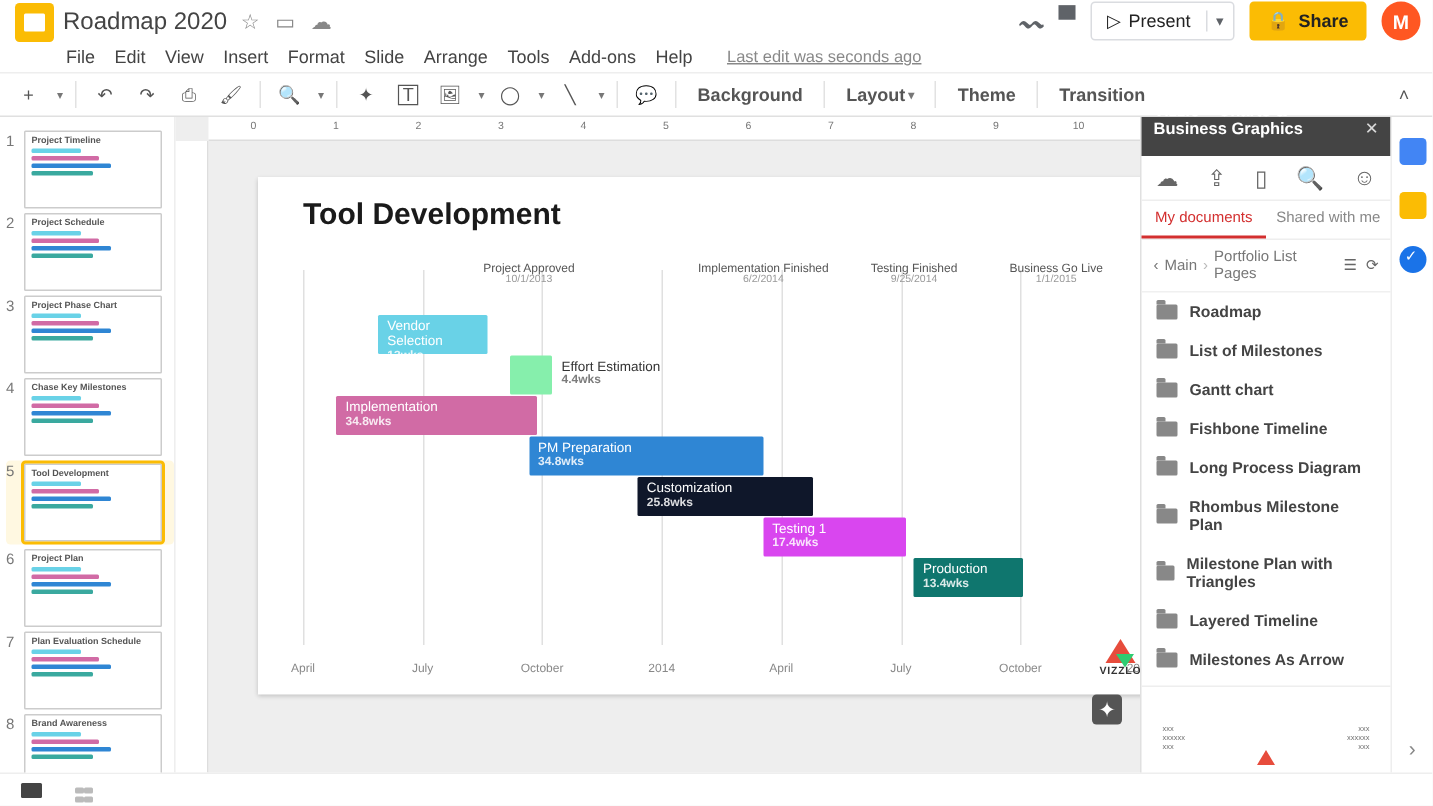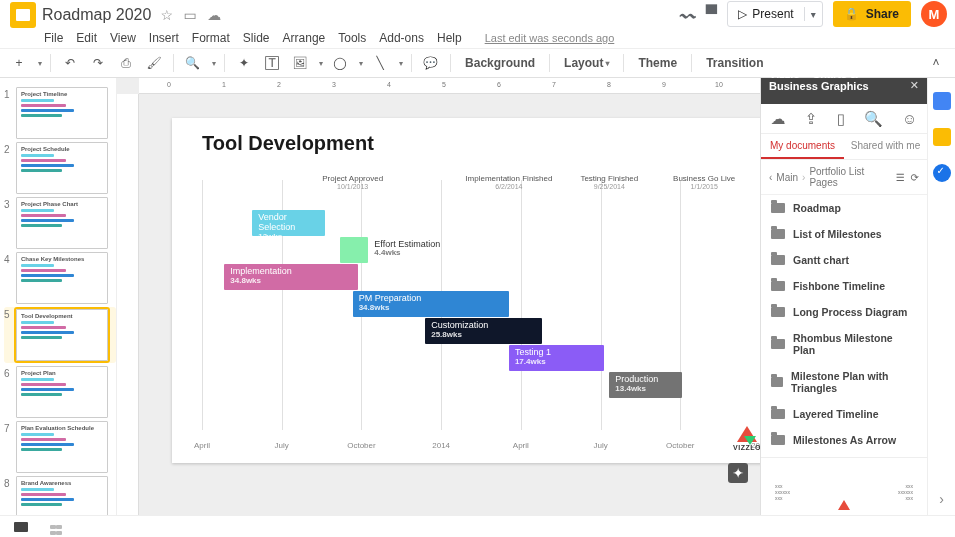--- a/index.html
+++ b/index.html
@@ -334,25 +334,25 @@
             <div class="b-sub">34.8wks</div>
           </div>
           <div class="bar" style="background: rgb(47, 134, 212); left: 27%; width: 28%; top: 111px;">
             <div>PM Preparation</div>
             <div class="b-sub">34.8wks</div>
           </div>
           <div class="bar" style="background: #0f172a; left: 40%; width: 21%; top: 138px;">
             <div>Customization</div>
             <div class="b-sub">25.8wks</div>
           </div>
-          <div class="bar" style="background: #8b5cf6; left: 55%; width: 17%; top: 165px;">
+          <div class="bar" style="background: #d946ef; left: 55%; width: 17%; top: 165px;">
             <div>Testing 1</div>
             <div class="b-sub">17.4wks</div>
           </div>
-          <div class="bar" style="background: #737373; left: 73%; width: 13%; top: 192px;">
+          <div class="bar" style="background: #0f766e; left: 73%; width: 13%; top: 192px;">
             <div>Production</div>
             <div class="b-sub">13.4wks</div>
           </div>
         </div>
       <div class="vizzlo-logo">
         <div class="vtri"></div>
         <div class="vtxt">VIZZLO</div>
       </div>
     </div>
     <div class="add-box">✦</div>

